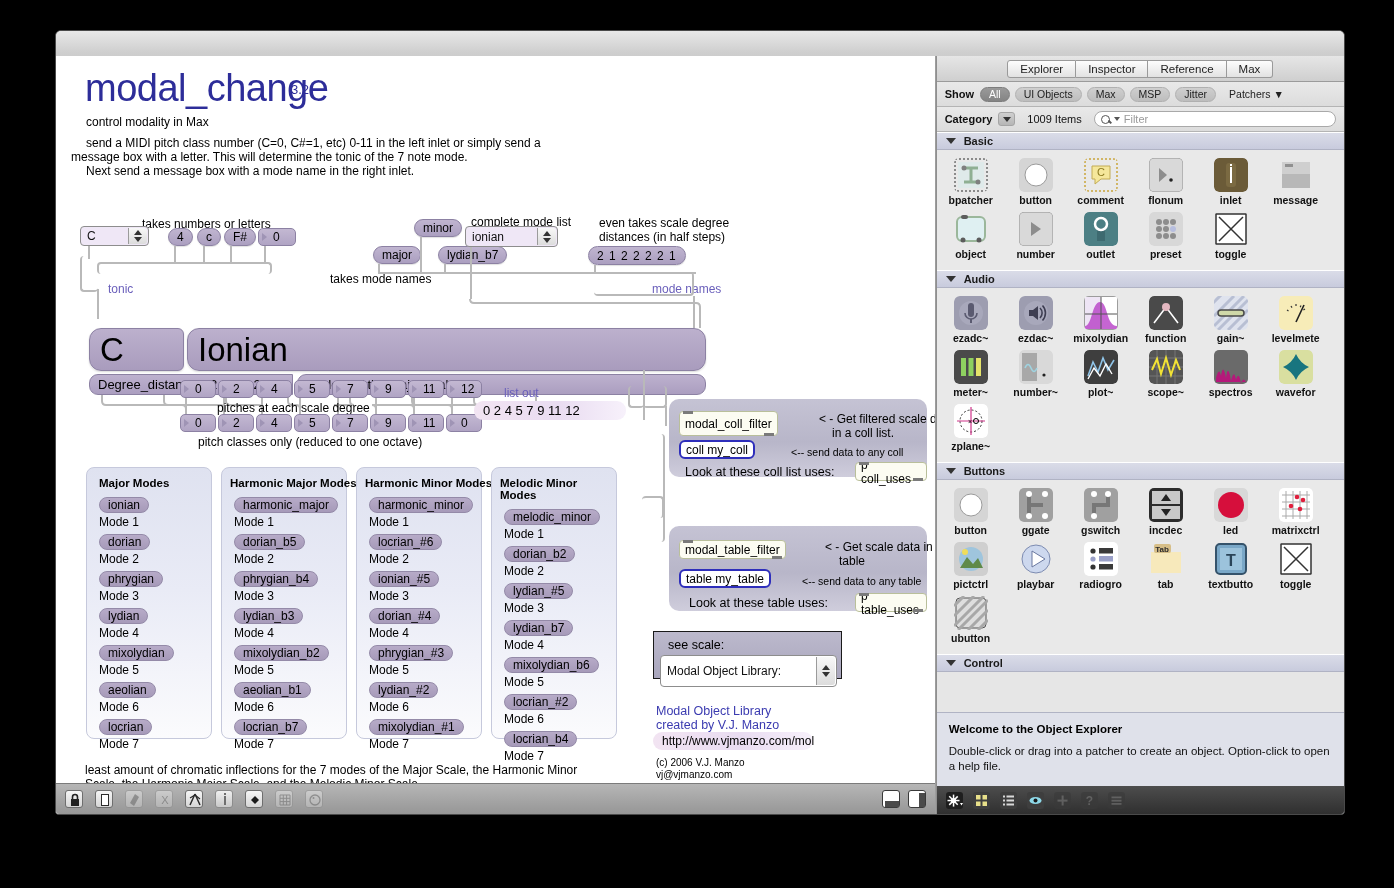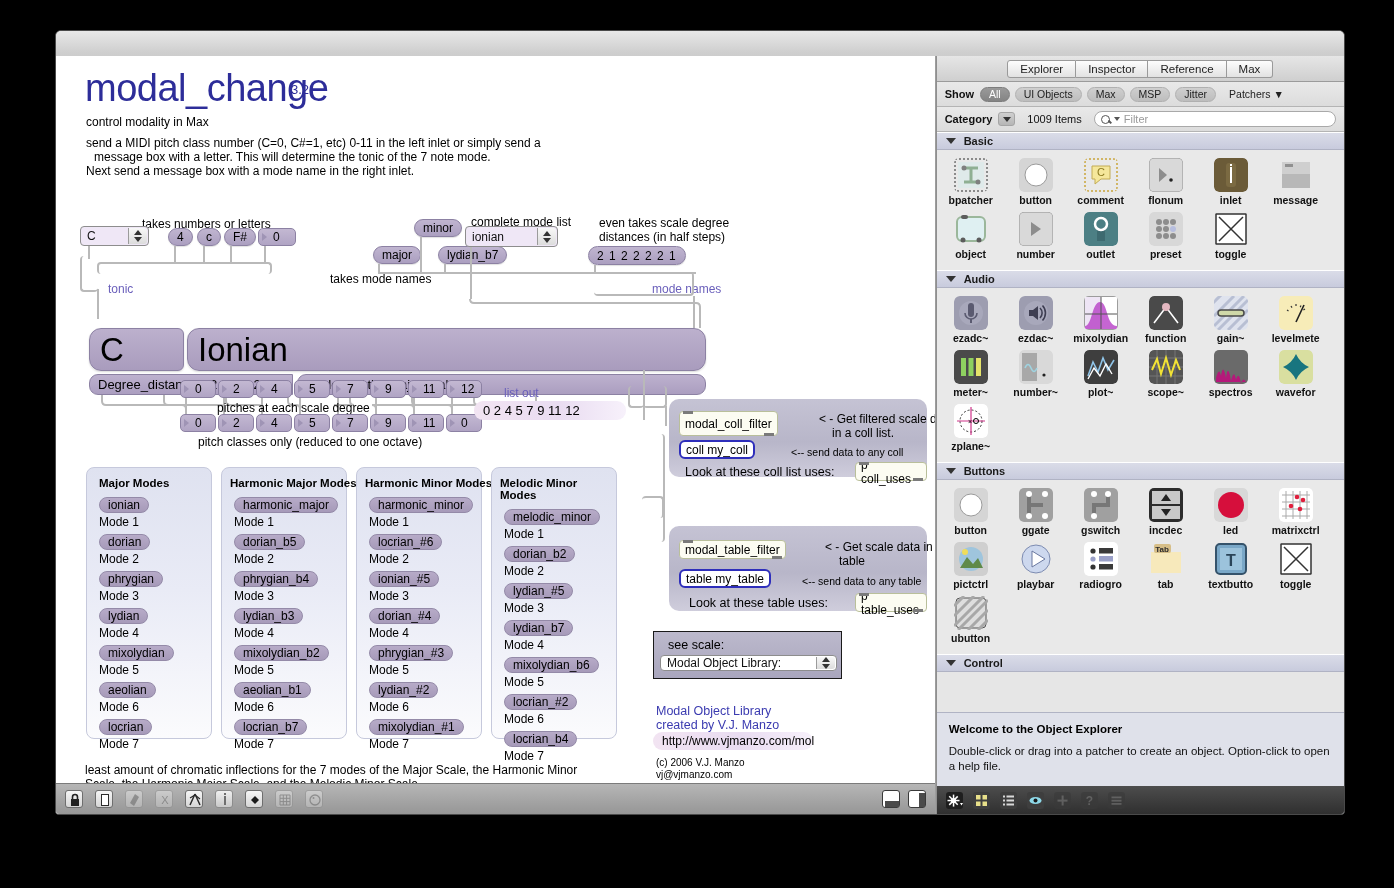--- a/index.html
+++ b/index.html
@@ -294,21 +294,21 @@
 
     <div id="patcher">
       <div id="canvas">
         <div id="canvas-inner">
 
           <div class="txt" style="left:29px;top:25px;font-size:38px;color:#2d2d99;letter-spacing:-0.5px;">modal_change</div>
           <div class="txt" style="left:235px;top:27px;font-size:13px;color:#2d2d99;">3.2</div>
           <div class="txt" style="left:30px;top:59px;font-size:12px;">control modality in Max</div>
 
           <div class="txt" style="left:30px;top:80px;">send a MIDI pitch class number (C=0, C#=1, etc) 0-11 in the left inlet or simply send a</div>
-          <div class="txt" style="left:38px;top:94px;">message box with a letter. This will determine the tonic of the 7 note mode.</div>
+          <div class="txt" style="left:15px;top:94px;">message box with a letter. This will determine the tonic of the 7 note mode.</div>
           <div class="txt" style="left:30px;top:108px;">Next send a message box with a mode name in the right inlet.</div>
 
           <div class="txt" style="left:86px;top:161px;">takes numbers or letters</div>
           <div class="txt" style="left:415px;top:159px;">complete mode list</div>
           <div class="txt" style="left:543px;top:160px;">even takes scale degree</div>
           <div class="txt" style="left:543px;top:174px;">distances (in half steps)</div>
           <div class="txt" style="left:274px;top:216px;">takes mode names</div>
           <div class="txt cmt-viol" style="left:52px;top:226px;">tonic</div>
           <div class="txt cmt-viol" style="left:596px;top:226px;">mode names</div>
 
@@ -503,21 +503,21 @@
             </div>
             <div class="txt" style="left:133px;top:48px;font-size:10.5px;">&lt;-- send data to any table</div>
             <div class="txt" style="left:20px;top:70px;font-size:12.5px;">Look at these table uses:</div>
             <div class="objbox" style="left:186px;top:67px;height:19px;">
               <span>p table_uses</span>
             </div>
           </div>
 
           <div class="seealso" style="left:597px;top:575px;width:189px;height:48px;">
             <div class="lbl">see scale:</div>
-            <div class="umenu" style="left:6px;top:23px;width:177px;height:16px;background:#fff;">
+            <div class="umenu" style="left:6px;top:23px;width:177px;height:32px;background:#fff;">
               <span>Modal Object Library:</span>
               <span class="arrows">
                   <i class="up"></i>
                   <i class="dn"></i>
                 </span>
             </div>
           </div>
 
           <div class="txt cmt-blue" style="left:600px;top:648px;font-size:12.5px;">Modal Object Library</div>
           <div class="txt cmt-blue" style="left:600px;top:662px;font-size:12.5px;">created by V.J. Manzo</div>

